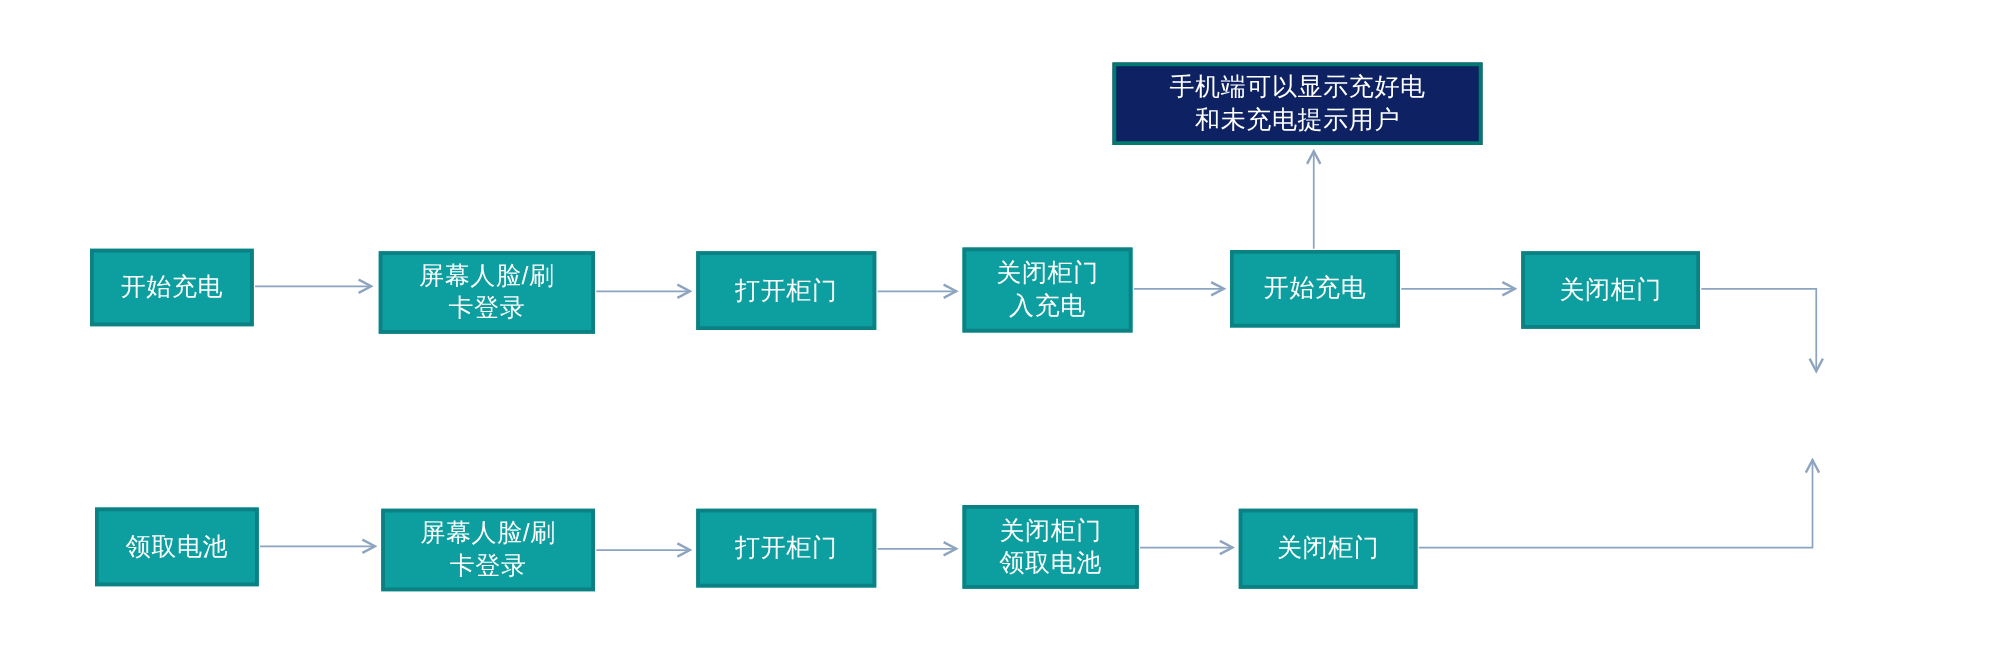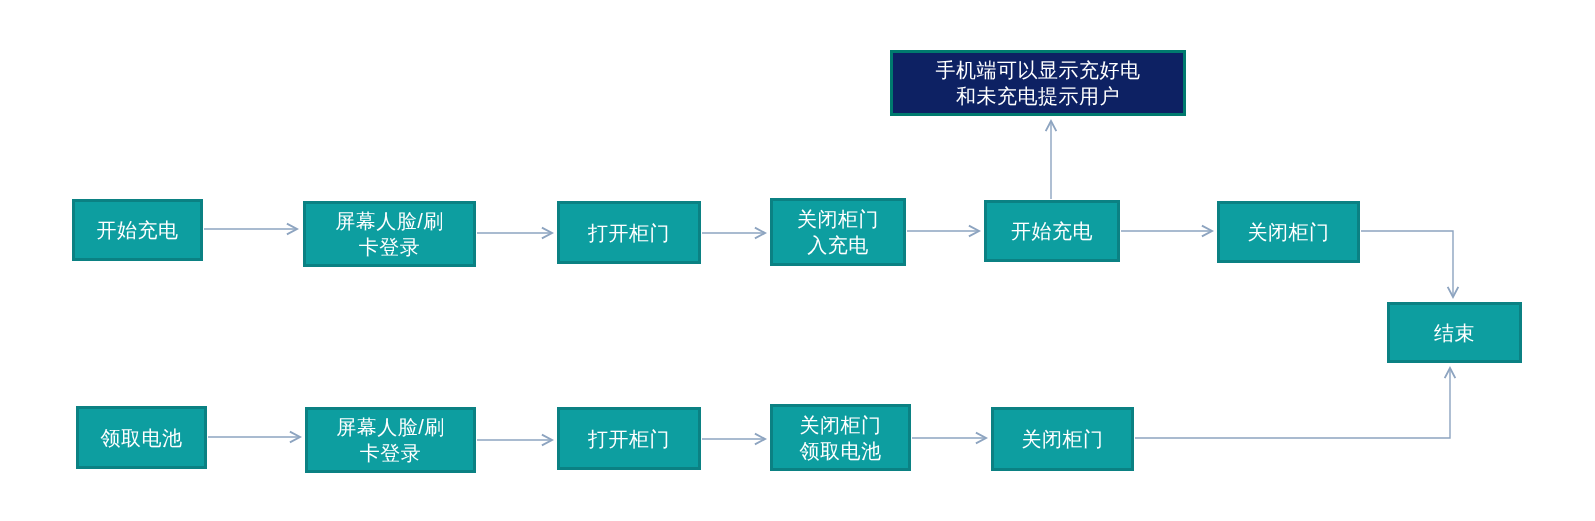--- a/index.html
+++ b/index.html
@@ -105,23 +105,20 @@
     <span>关闭柜门
 入充电</span>
   </div>
   <div class="node t5">
     <span>开始充电</span>
   </div>
   <div class="node t6">
     <span>关闭柜门</span>
   </div>
 
-  <div class="node te">
-    <span>结束</span>
-  </div>
 
   <div class="node b1">
     <span>领取电池</span>
   </div>
   <div class="node b2">
     <span>屏幕人脸/刷
 卡登录</span>
   </div>
   <div class="node b3">
     <span>打开柜门</span>

